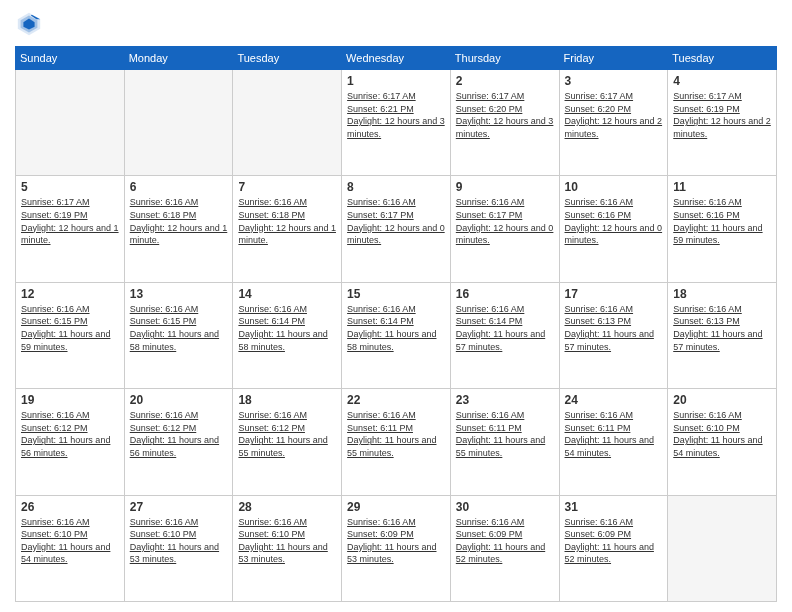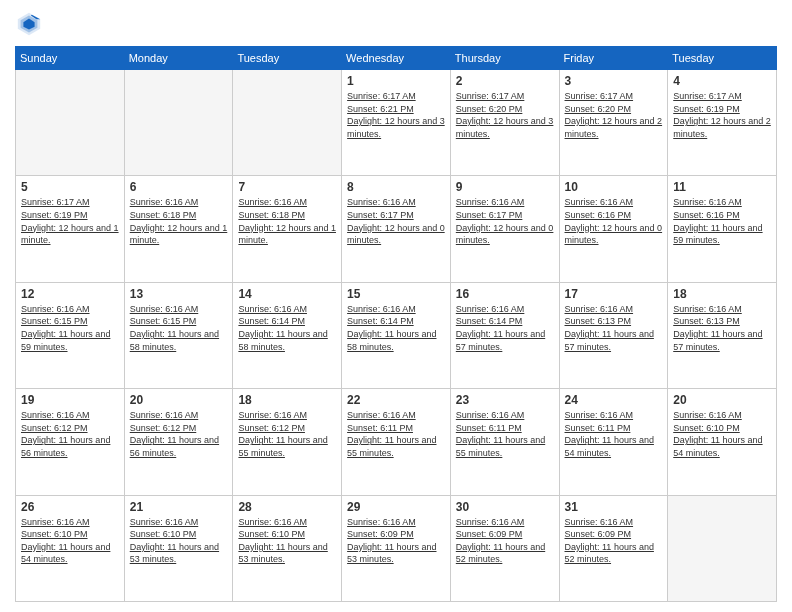--- a/index.html
+++ b/index.html
@@ -290,21 +290,21 @@
           </td>
         </tr>
         <tr>
           <td>
             <span class="day-num">26</span>
             <div class="day-info" style="white-space: pre-line;">Sunrise: 6:16 AM
 Sunset: 6:10 PM
 Daylight: 11 hours and 54 minutes.</div>
           </td>
           <td>
-            <span class="day-num">21</span>
+            <span class="day-num">27</span>
             <div class="day-info" style="white-space: pre-line;">Sunrise: 6:16 AM
 Sunset: 6:10 PM
 Daylight: 11 hours and 53 minutes.</div>
           </td>
           <td>
             <span class="day-num">28</span>
             <div class="day-info" style="white-space: pre-line;">Sunrise: 6:16 AM
 Sunset: 6:10 PM
 Daylight: 11 hours and 53 minutes.</div>
           </td>

